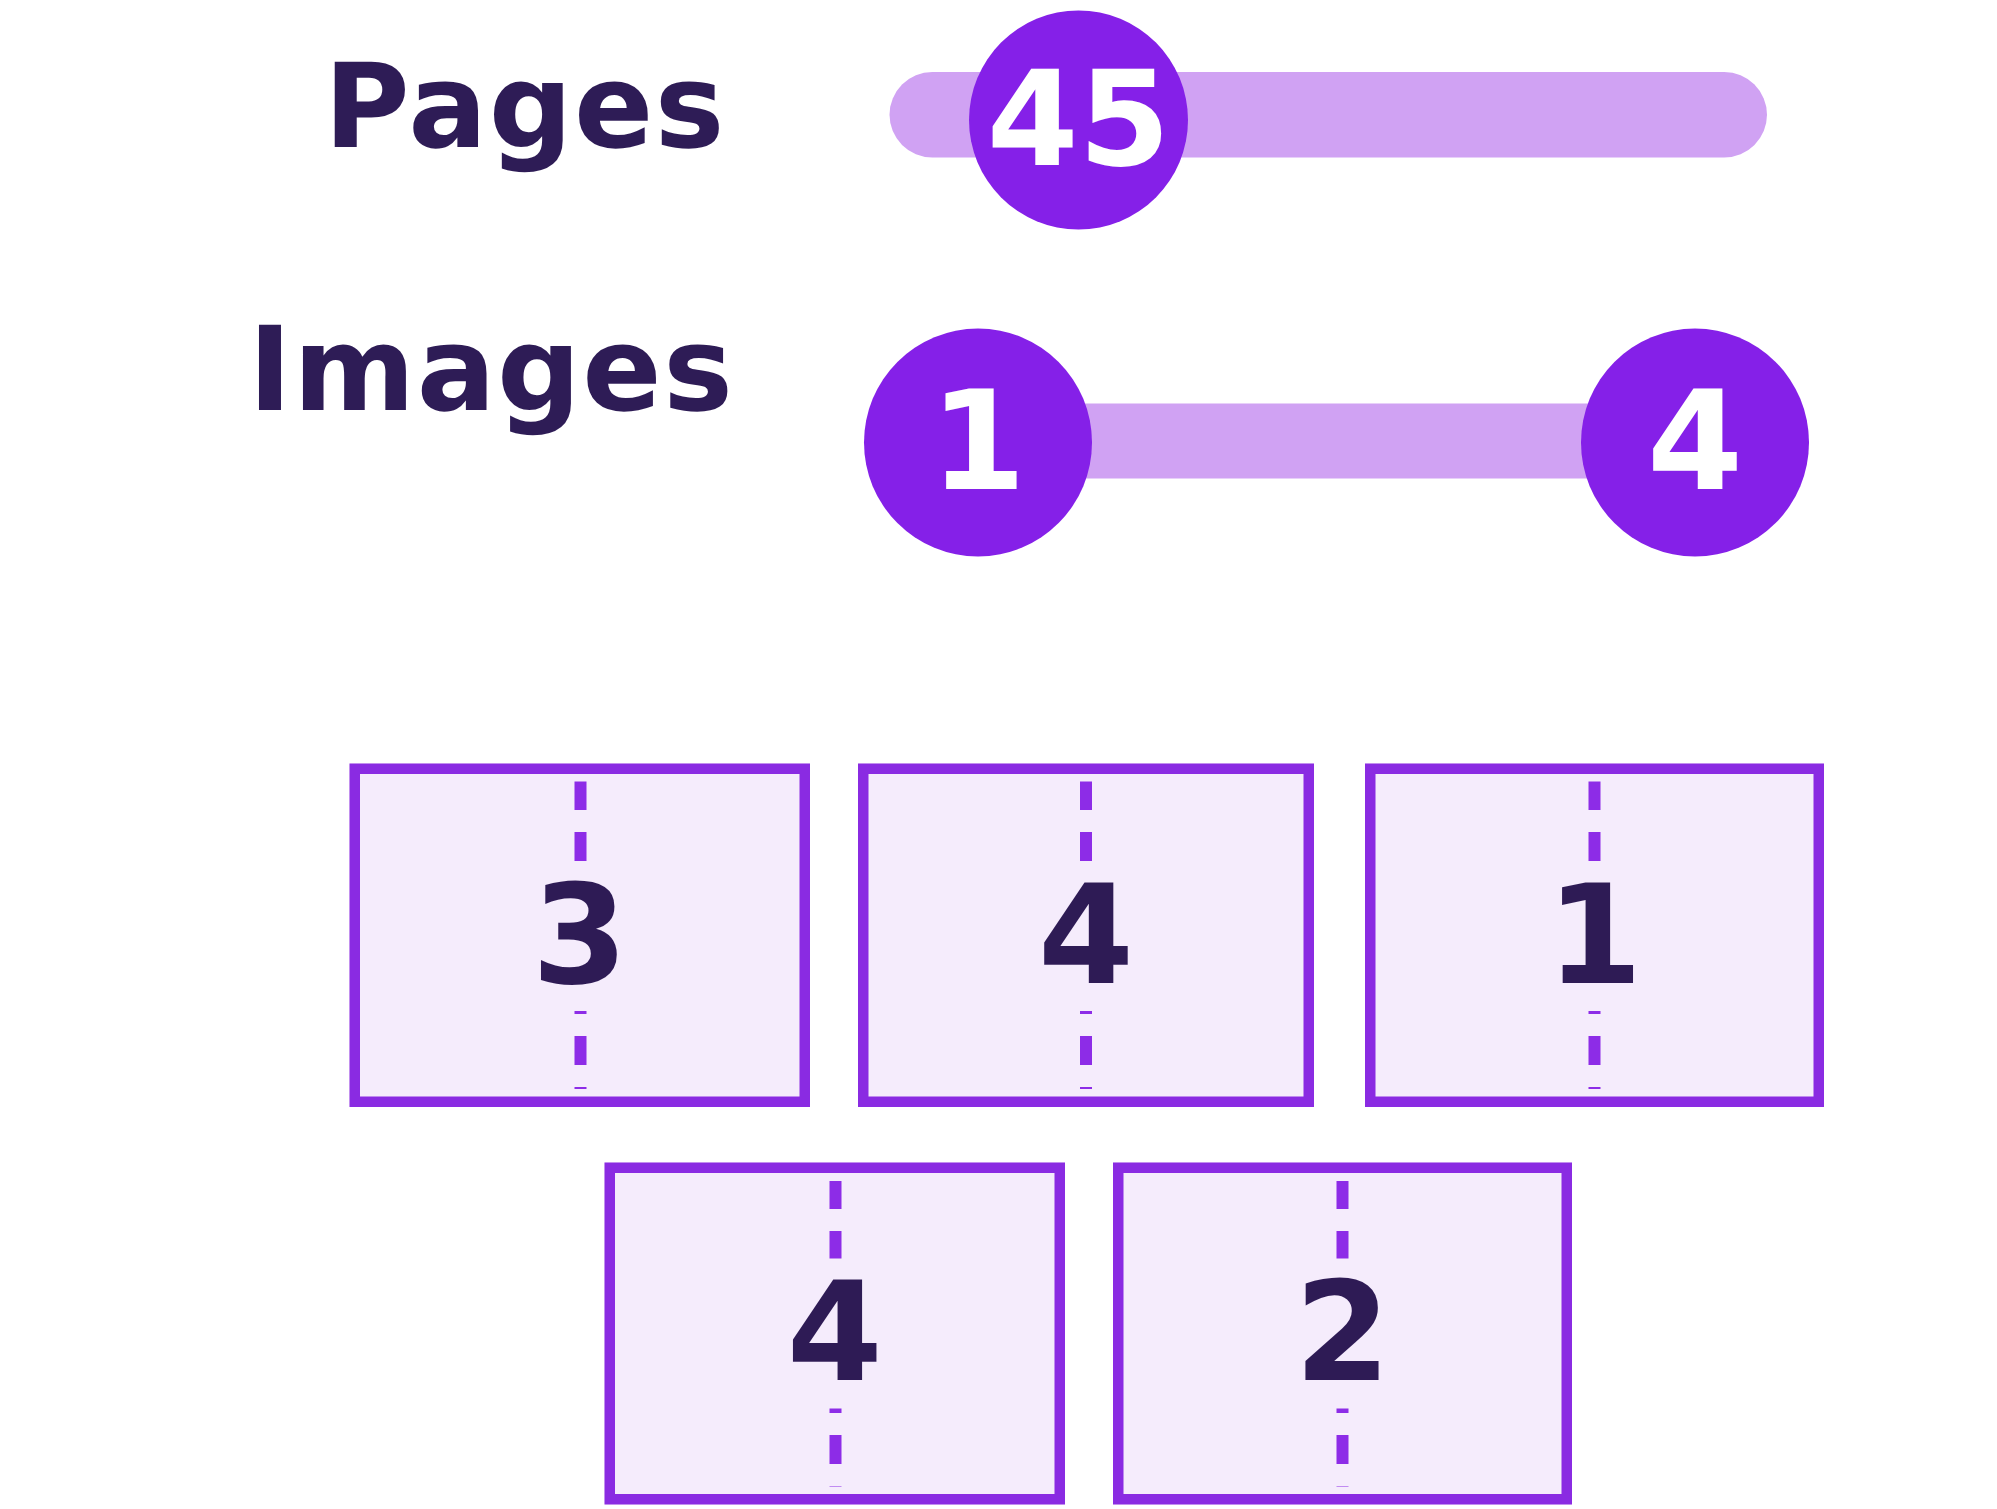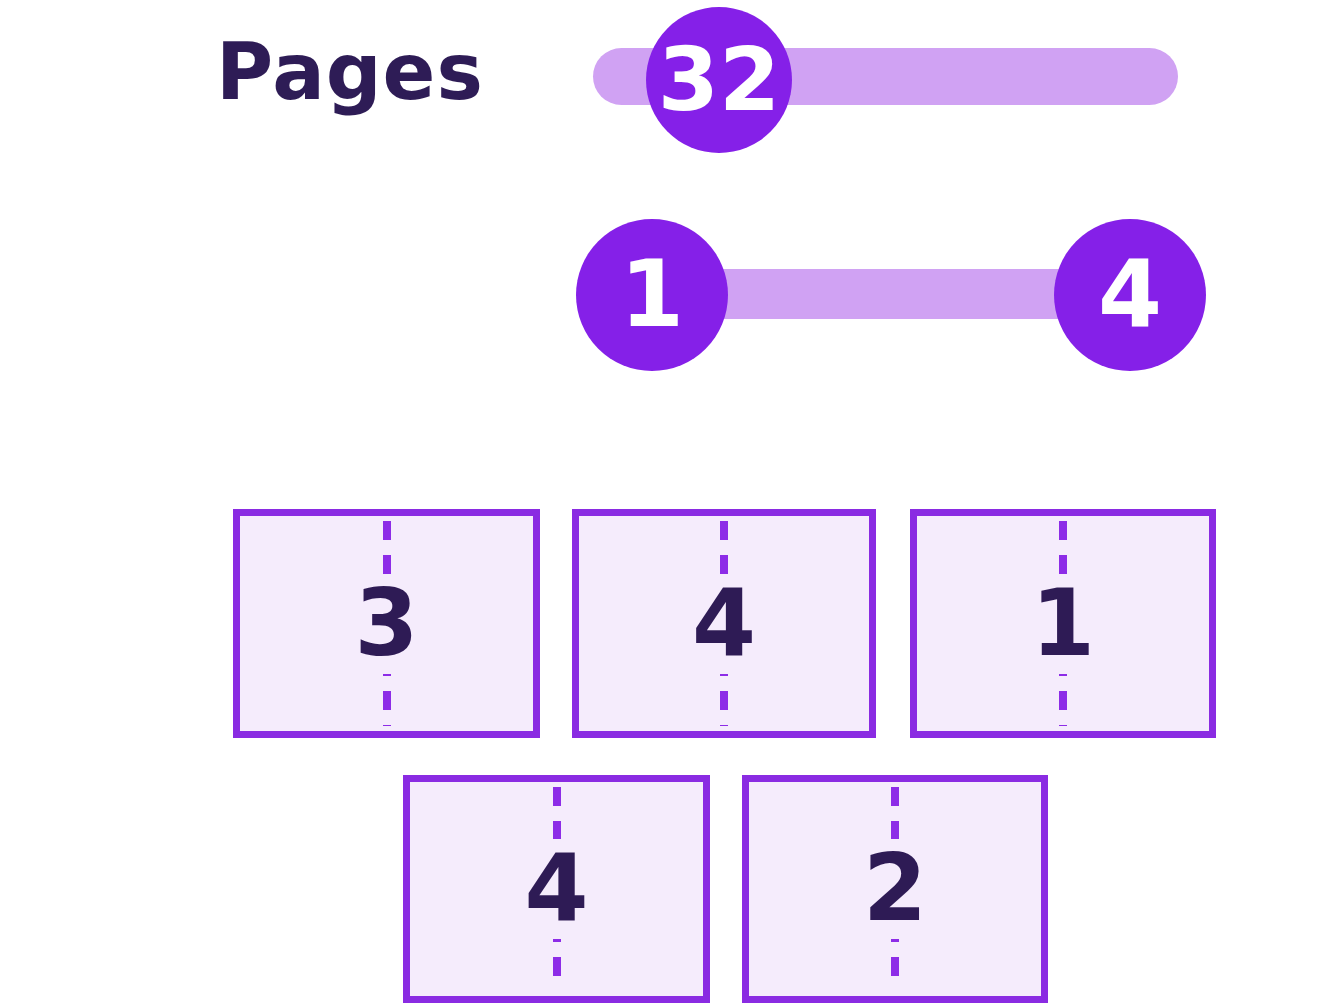--- a/index.html
+++ b/index.html
@@ -119,24 +119,25 @@
 </head>
 <body>
 
 <div class="canvas">
 
   <div class="slider-label label-pages">Pages</div>
 
   <div class="track track-pages"></div>
 
   <div class="knob knob-pages">
-    <span>32</span>
+    <span>45</span>
   </div>
 
   <div class="slider-label label-images">
+    <div>Images</div>
   </div>
 
   <div class="track track-images"></div>
 
   <div class="knob knob-min">
     <span>1</span>
   </div>
 
   <div class="knob knob-max">
     <span>4</span>

